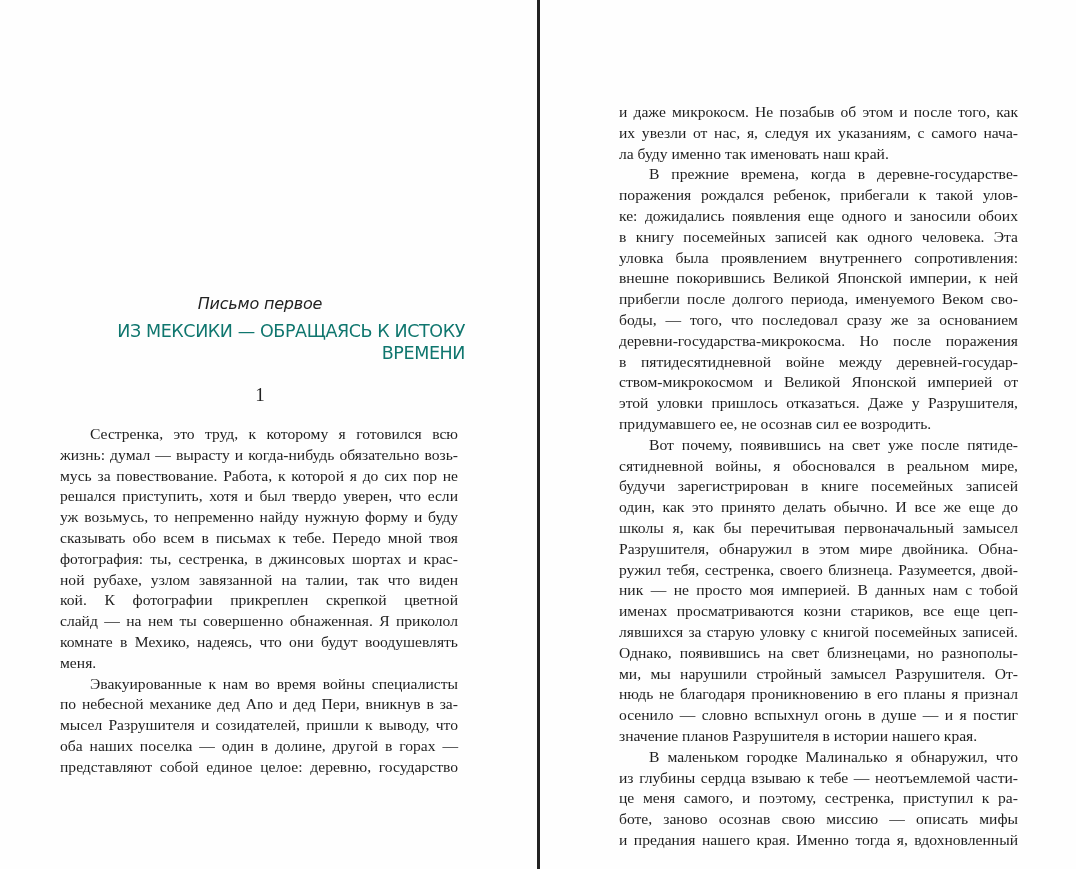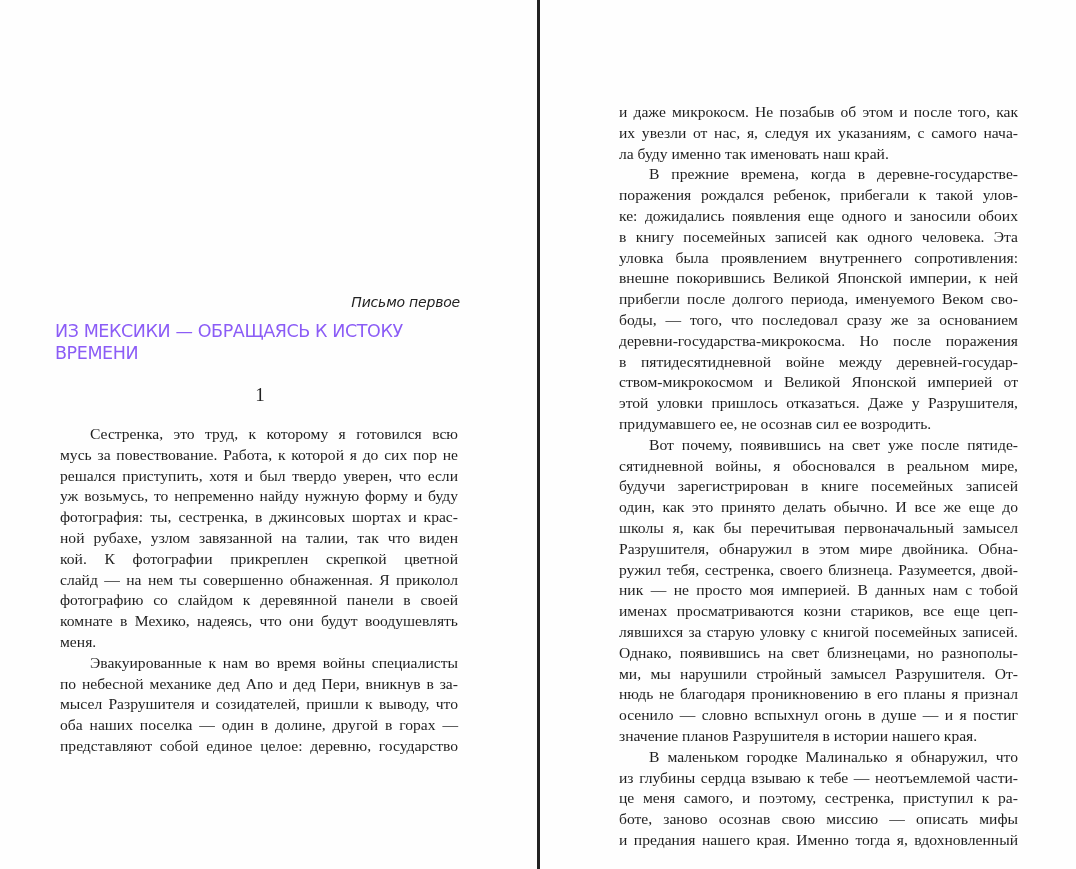--- a/index.html
+++ b/index.html
@@ -11,27 +11,27 @@
   .divider {
     position:absolute; left:537px; top:0; width:3px; height:869px;
     background:#222;
   }
   .page { position:absolute; top:0; height:869px; }
   .page-left { left:0; width:537px; }
   .page-right { left:540px; width:536px; }
 
   .chapter-label {
     position:absolute; left:60px; width:400px; top:294px;
-    text-align:right; font-family:"DejaVu Sans", sans-serif;
-    font-style:italic; font-size:14px; color:#222; letter-spacing:-0.2px;
+    text-align:center; font-family:"DejaVu Sans", sans-serif;
+    font-style:italic; font-size:16px; color:#222; letter-spacing:-0.2px;
   }
   .chapter-title {
     position:absolute; left:55px; width:410px; top:320px;
-    text-align:left; font-family:"DejaVu Sans", sans-serif;
-    font-size:17.5px; line-height:22px; color:#8b5cf6; letter-spacing:-0.4px;
+    text-align:right; font-family:"DejaVu Sans", sans-serif;
+    font-size:17.5px; line-height:22px; color:#0f766e; letter-spacing:-0.4px;
   }
   .section-num {
     position:absolute; left:60px; width:400px; top:384px;
     text-align:center; font-size:19px; color:#222;
   }
 
   .text {
     position:absolute; font-size:15.6px; line-height:20.8px;
   }
   .text-left { left:60px; width:398px; top:424px; }
@@ -48,28 +48,29 @@
 
 <div class="page page-left">
   <div class="chapter-label">Письмо первое</div>
   <div class="chapter-title">
     <div>ИЗ МЕКСИКИ — ОБРАЩАЯСЬ К ИСТОКУ</div>
     <div>ВРЕМЕНИ</div>
   </div>
   <div class="section-num">1</div>
   <div class="text text-left" id="left-text">
       <span class="line indent">Сестренка, это труд, к которому я готовился всю</span>
+      <span class="line">жизнь: думал — вырасту и когда-нибудь обязательно возь-</span>
       <span class="line">мусь за повествование. Работа, к которой я до сих пор не</span>
       <span class="line">решался приступить, хотя и был твердо уверен, что если</span>
       <span class="line">уж возьмусь, то непременно найду нужную форму и буду</span>
+      <span class="line">сказывать обо всем в письмах к тебе. Передо мной твоя</span>
       <span class="line">фотография: ты, сестренка, в джинсовых шортах и крас-</span>
       <span class="line">ной рубахе, узлом завязанной на талии, так что виден</span>
       <span class="line">кой. К фотографии прикреплен скрепкой цветной</span>
       <span class="line">слайд — на нем ты совершенно обнаженная. Я приколол</span>
-      <span class="line">фотографию со слайдом к деревянной панели в своей</span>
       <span class="line">комнате в Мехико, надеясь, что они будут воодушевлять</span>
       <span class="line last">меня.</span>
       <span class="line indent">Эвакуированные к нам во время войны специалисты</span>
       <span class="line">по небесной механике дед Апо и дед Пери, вникнув в за-</span>
       <span class="line">мысел Разрушителя и созидателей, пришли к выводу, что</span>
       <span class="line">оба наших поселка — один в долине, другой в горах —</span>
       <span class="line">представляют собой единое целое: деревню, государство</span>
     </div>
 </div>
 

